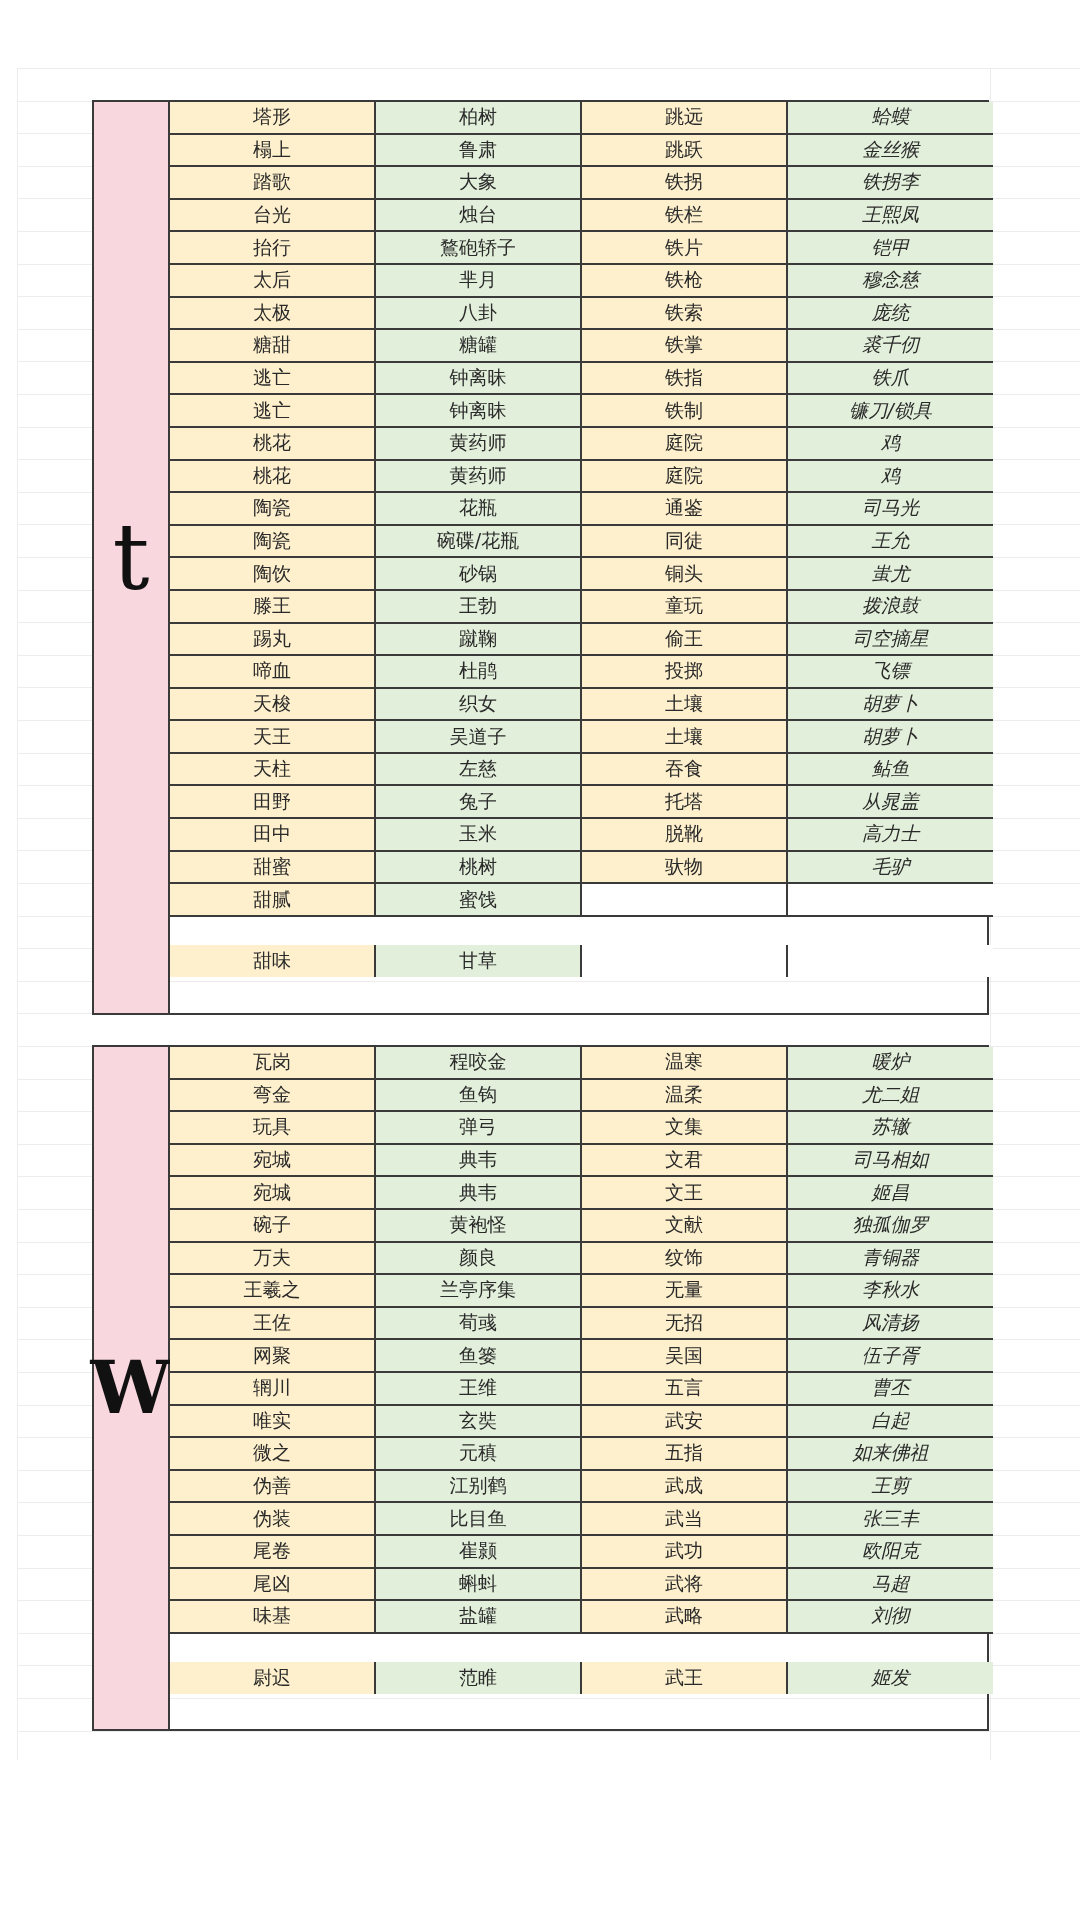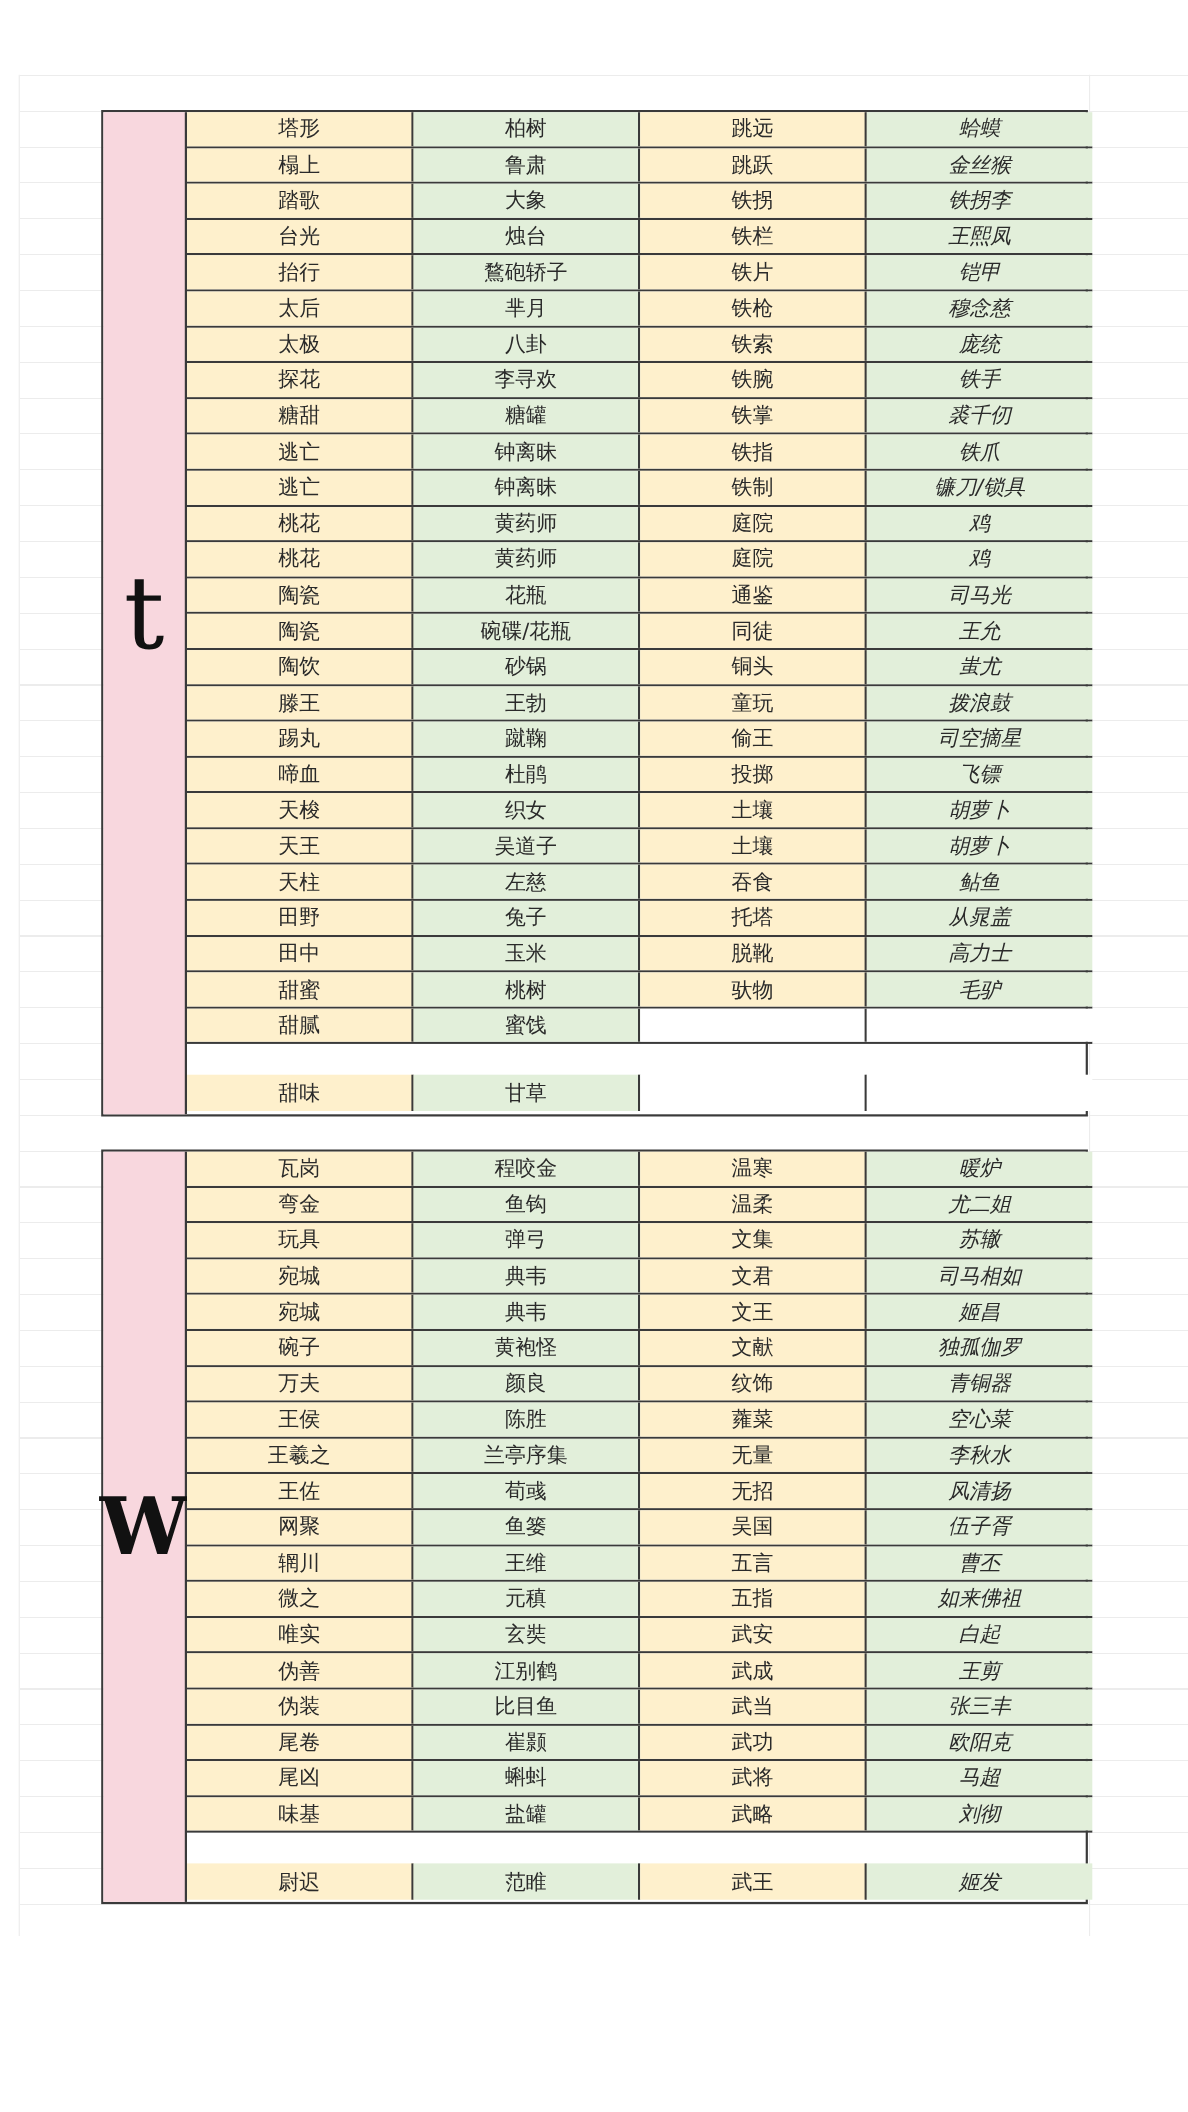--- a/index.html
+++ b/index.html
@@ -78,26 +78,20 @@
         <div class="cell y">铁枪</div>
         <div class="cell g">穆念慈</div>
       </div>
       <div class="row">
         <div class="cell y">太极</div>
         <div class="cell g">八卦</div>
         <div class="cell y">铁索</div>
         <div class="cell g">庞统</div>
       </div>
       <div class="row">
-        <div class="cell y">探花</div>
-        <div class="cell g">李寻欢</div>
-        <div class="cell y">铁腕</div>
-        <div class="cell g">铁手</div>
-      </div>
-      <div class="row">
         <div class="cell y">糖甜</div>
         <div class="cell g">糖罐</div>
         <div class="cell y">铁掌</div>
         <div class="cell g">裘千仞</div>
       </div>
       <div class="row">
         <div class="cell y">逃亡</div>
         <div class="cell g">钟离昧</div>
         <div class="cell y">铁指</div>
         <div class="cell g">铁爪</div>
@@ -248,26 +242,20 @@
         <div class="cell y">文献</div>
         <div class="cell g">独孤伽罗</div>
       </div>
       <div class="row">
         <div class="cell y">万夫</div>
         <div class="cell g">颜良</div>
         <div class="cell y">纹饰</div>
         <div class="cell g">青铜器</div>
       </div>
       <div class="row">
-        <div class="cell y">王侯</div>
-        <div class="cell g">陈胜</div>
-        <div class="cell y">蕹菜</div>
-        <div class="cell g">空心菜</div>
-      </div>
-      <div class="row">
         <div class="cell y">王羲之</div>
         <div class="cell g">兰亭序集</div>
         <div class="cell y">无量</div>
         <div class="cell g">李秋水</div>
       </div>
       <div class="row">
         <div class="cell y">王佐</div>
         <div class="cell g">荀彧</div>
         <div class="cell y">无招</div>
         <div class="cell g">风清扬</div>
@@ -278,32 +266,32 @@
         <div class="cell y">吴国</div>
         <div class="cell g">伍子胥</div>
       </div>
       <div class="row">
         <div class="cell y">辋川</div>
         <div class="cell g">王维</div>
         <div class="cell y">五言</div>
         <div class="cell g">曹丕</div>
       </div>
       <div class="row">
+        <div class="cell y">唯实</div>
+        <div class="cell g">玄奘</div>
+        <div class="cell y">武安</div>
+        <div class="cell g">白起</div>
+      </div>
+      <div class="row">
         <div class="cell y">微之</div>
         <div class="cell g">元稹</div>
         <div class="cell y">五指</div>
         <div class="cell g">如来佛祖</div>
       </div>
       <div class="row">
-        <div class="cell y">唯实</div>
-        <div class="cell g">玄奘</div>
-        <div class="cell y">武安</div>
-        <div class="cell g">白起</div>
-      </div>
-      <div class="row">
         <div class="cell y">伪善</div>
         <div class="cell g">江别鹤</div>
         <div class="cell y">武成</div>
         <div class="cell g">王剪</div>
       </div>
       <div class="row">
         <div class="cell y">伪装</div>
         <div class="cell g">比目鱼</div>
         <div class="cell y">武当</div>
         <div class="cell g">张三丰</div>

